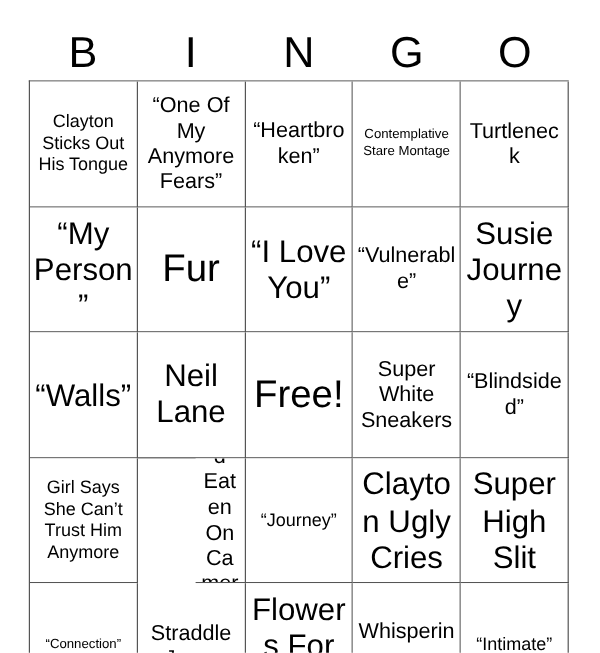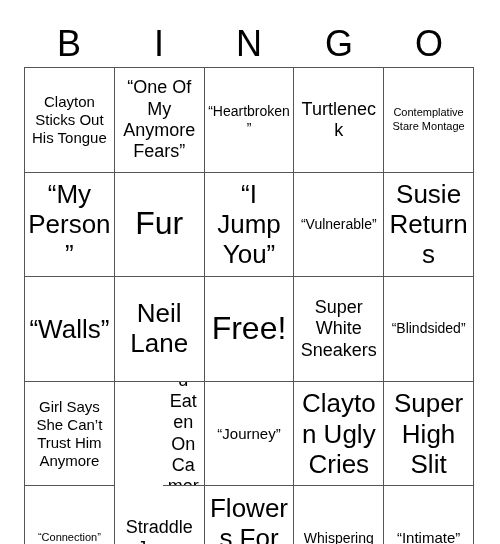--- a/index.html
+++ b/index.html
@@ -67,21 +67,21 @@
   }
   .cell-text {
     display: block;
     width: 100%;
     line-height: 1.12;
     word-wrap: break-word;
     color: #000000;
   }
   
   .sz-xs  { font-size: 11px; line-height: 1.25; }
-  .sz-s   { font-size: 14px; line-height: 1.22; }
+  .sz-s   { font-size: 18px; line-height: 1.22; }
   .sz-m   { font-size: 15px; line-height: 1.2; }
   .sz-l   { font-size: 18px; line-height: 1.18; }
   .sz-xl  { font-size: 26px; line-height: 1.16; }
   .sz-xxl { font-size: 26px; line-height: 1.14; }
   .sz-huge{ font-size: 32px; line-height: 1.12; }
 </style>
 </head>
 <body>
 
 <div id="card">
@@ -98,40 +98,40 @@
     <div class="cell" style="border-right-color: rgb(85, 85, 85); border-bottom-color: rgb(85, 85, 85); background: rgb(255, 255, 255); color: rgb(0, 0, 0);">
         <span class="cell-text sz-m">Clayton Sticks Out His Tongue</span>
       </div>
     <div class="cell" style="border-right-color: rgb(85, 85, 85); border-bottom-color: rgb(85, 85, 85); background: rgb(255, 255, 255); color: rgb(0, 0, 0);">
         <span class="cell-text sz-l">“One Of My Anymore Fears”</span>
       </div>
     <div class="cell" style="border-right-color: rgb(85, 85, 85); border-bottom-color: rgb(85, 85, 85); background: rgb(255, 255, 255); color: rgb(0, 0, 0);">
         <span class="cell-text sz-s">“Heartbroken”</span>
       </div>
     <div class="cell" style="border-right-color: rgb(85, 85, 85); border-bottom-color: rgb(85, 85, 85); background: rgb(255, 255, 255); color: rgb(0, 0, 0);">
-        <span class="cell-text sz-l">Turtleneck</span>
+        <span class="cell-text sz-xs">Contemplative Stare Montage</span>
       </div>
     <div class="cell" style="border-right-color: rgb(85, 85, 85); border-bottom-color: rgb(85, 85, 85); background: rgb(255, 255, 255); color: rgb(0, 0, 0);">
-        <span class="cell-text sz-xs">Contemplative Stare Montage</span>
+        <span class="cell-text sz-l">Turtleneck</span>
       </div>
 
     <div class="cell" style="border-right-color: rgb(85, 85, 85); border-bottom-color: rgb(85, 85, 85); background: rgb(255, 255, 255); color: rgb(0, 0, 0);">
         <span class="cell-text sz-xl">“My Person”</span>
       </div>
     <div class="cell" style="border-right-color: rgb(85, 85, 85); border-bottom-color: rgb(85, 85, 85); background: rgb(255, 255, 255); color: rgb(0, 0, 0);">
         <span class="cell-text sz-huge">Fur</span>
       </div>
     <div class="cell" style="border-right-color: rgb(85, 85, 85); border-bottom-color: rgb(85, 85, 85); background: rgb(255, 255, 255); color: rgb(0, 0, 0);">
-        <span class="cell-text sz-xl">“I Jump You”</span>
+        <span class="cell-text sz-xl">“I Love You”</span>
       </div>
     <div class="cell" style="border-right-color: rgb(85, 85, 85); border-bottom-color: rgb(85, 85, 85); background: rgb(255, 255, 255); color: rgb(0, 0, 0);">
         <span class="cell-text sz-s">“Vulnerable”</span>
       </div>
     <div class="cell" style="border-right-color: rgb(85, 85, 85); border-bottom-color: rgb(85, 85, 85); background: rgb(255, 255, 255); color: rgb(0, 0, 0);">
-        <span class="cell-text sz-xl">Susie Returns</span>
+        <span class="cell-text sz-xl">Susie Journey</span>
       </div>
 
     <div class="cell" style="border-right-color: rgb(85, 85, 85); border-bottom-color: rgb(85, 85, 85); background: rgb(255, 255, 255); color: rgb(0, 0, 0);">
         <span class="cell-text sz-xl">“Walls”</span>
       </div>
     <div class="cell" style="border-right-color: rgb(85, 85, 85); border-bottom-color: rgb(85, 85, 85); background: rgb(255, 255, 255); color: rgb(0, 0, 0);">
         <span class="cell-text sz-xxl">Neil Lane</span>
       </div>
     <div class="cell" style="border-right-color: rgb(85, 85, 85); border-bottom-color: rgb(85, 85, 85); background: rgb(255, 255, 255); color: rgb(0, 0, 0);">
         <span class="cell-text sz-huge">Free!</span>

